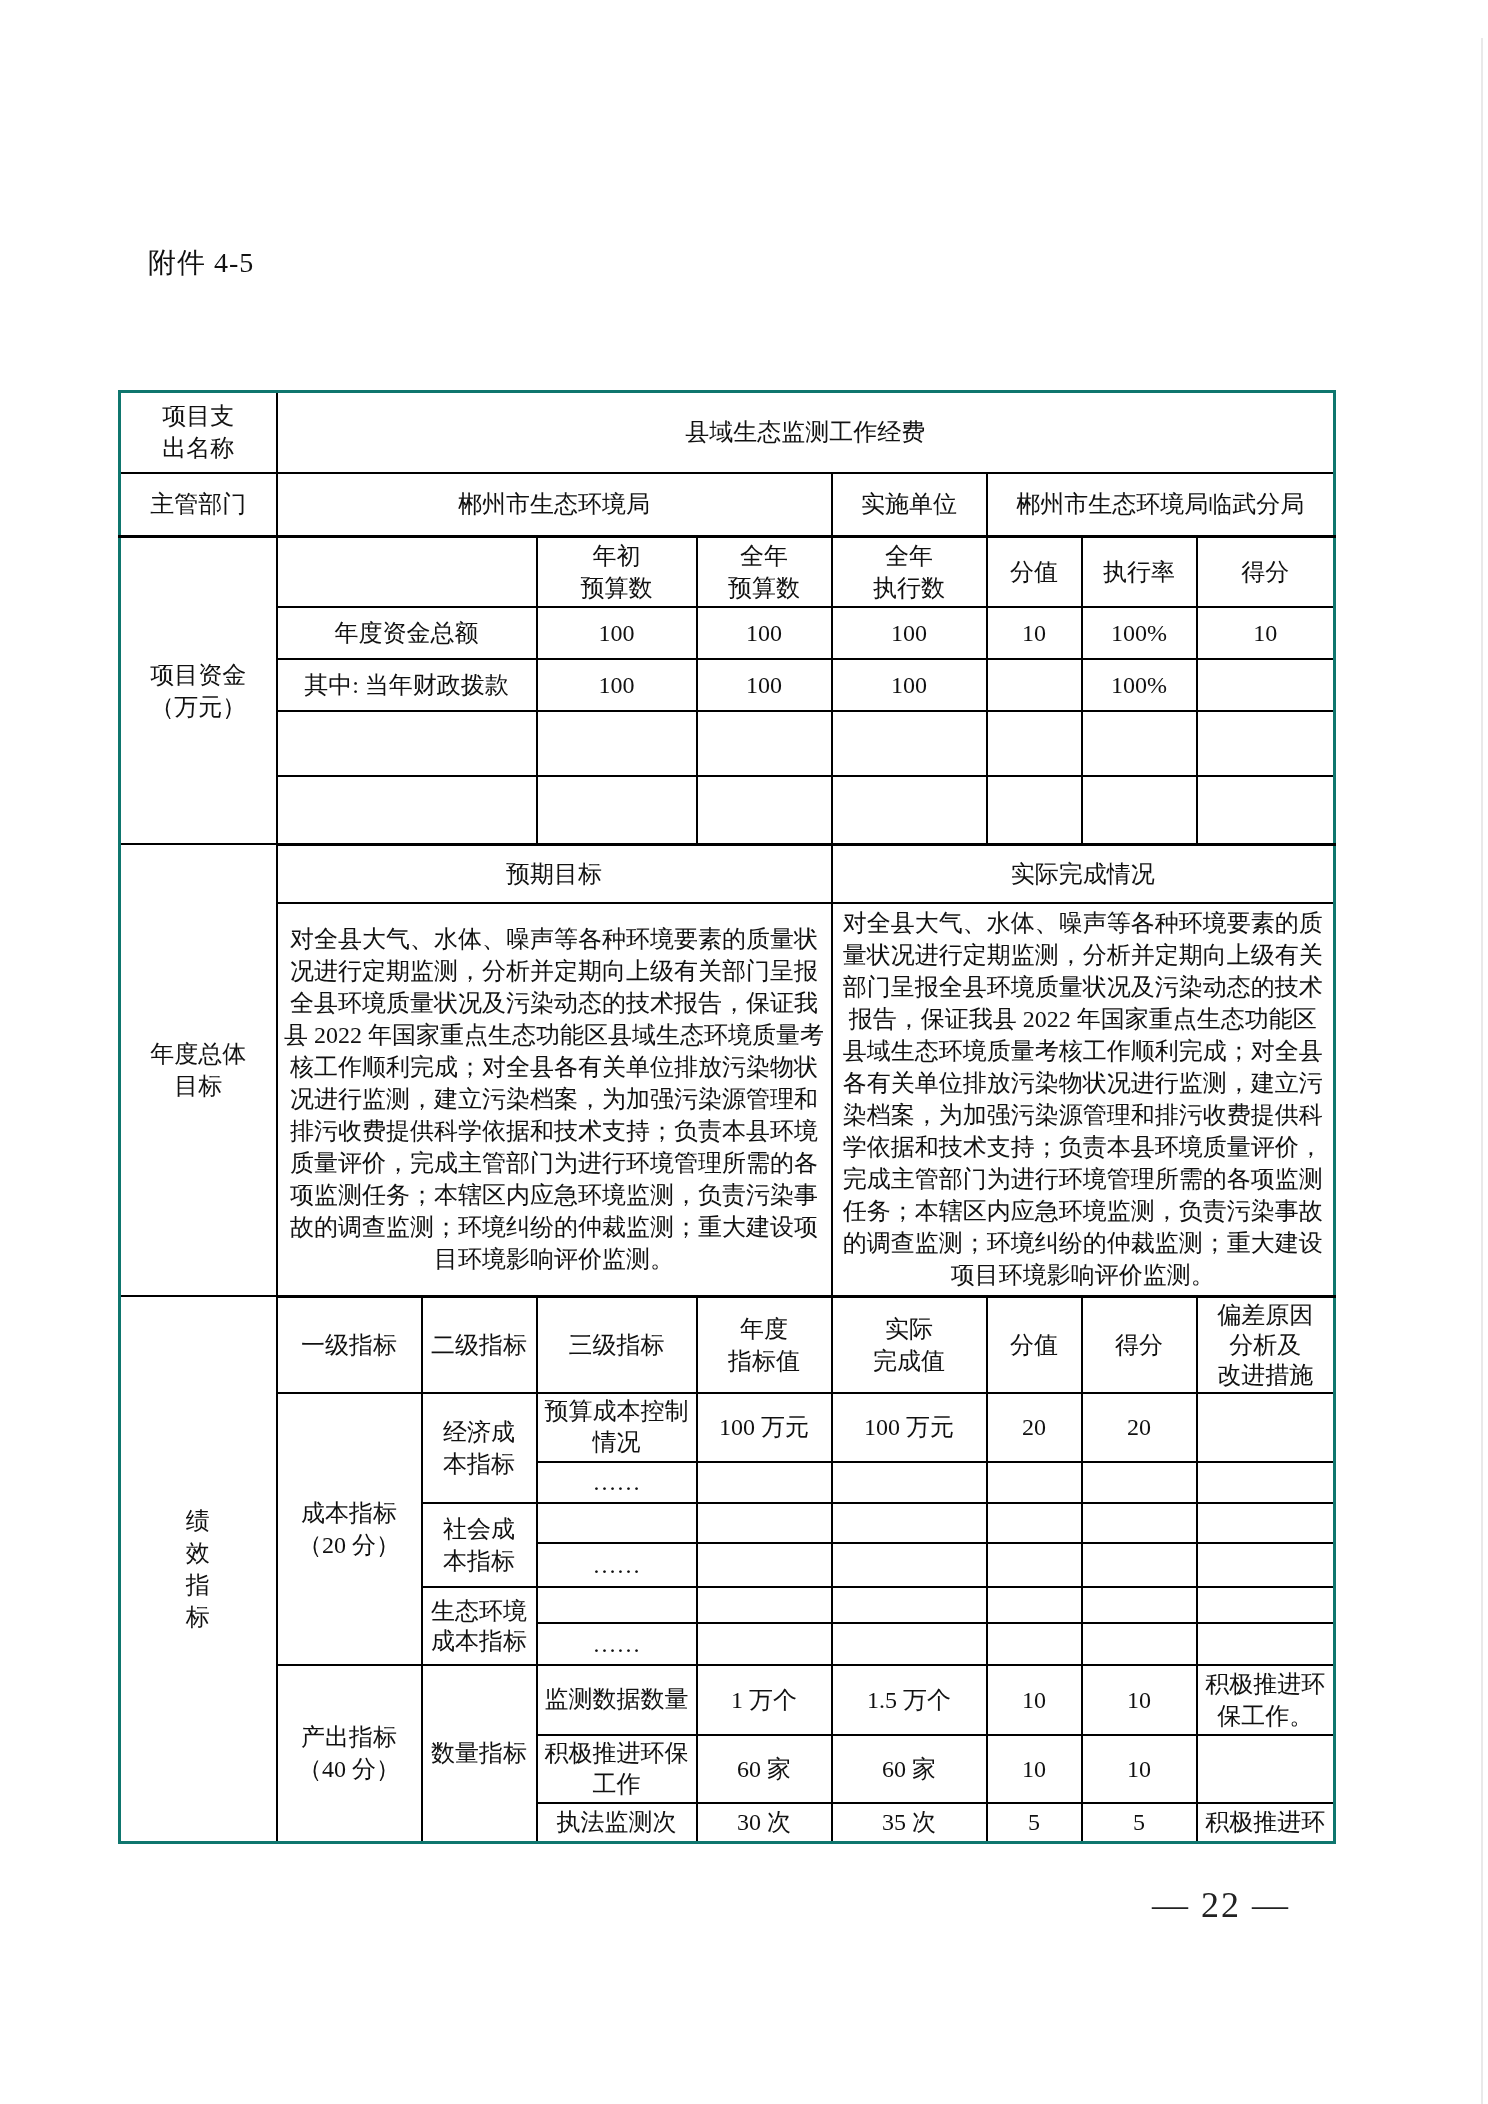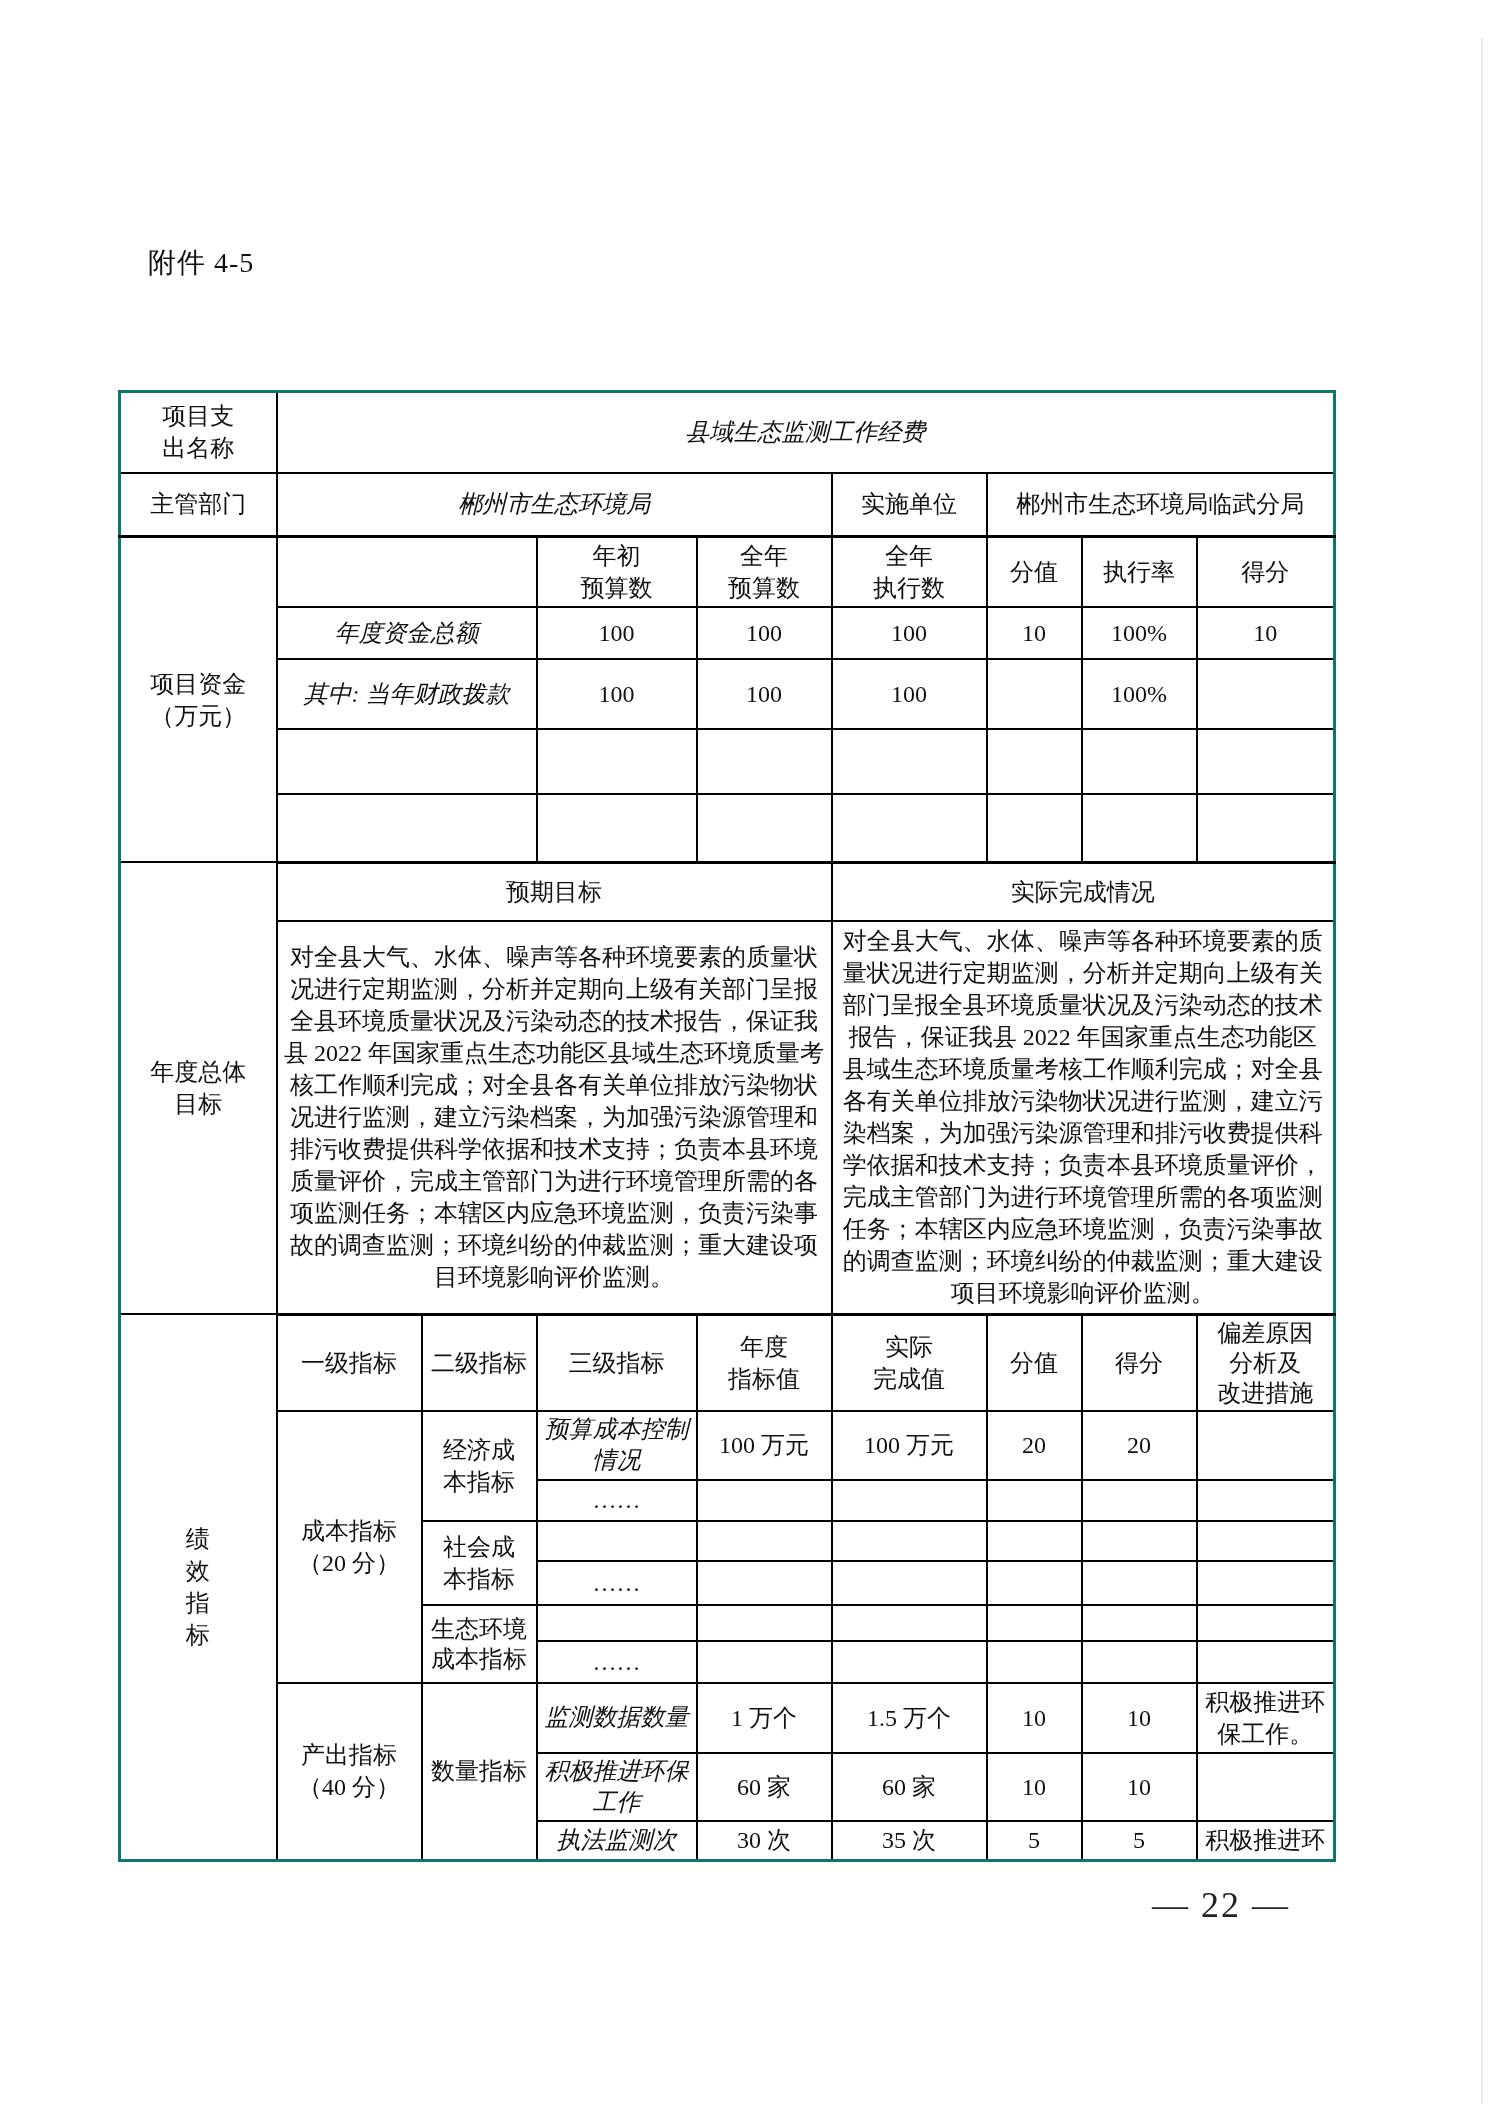--- a/index.html
+++ b/index.html
@@ -38,29 +38,29 @@
     border:2px solid #000;
     font-size:24px;
     text-align:center;
     vertical-align:middle;
     padding:2px 6px;
     overflow:hidden;
     line-height:32px;
   }
   
   tr.r1{height:81px} tr.r2{height:64px} tr.r3{height:63px} tr.r4{height:52px}
-  tr.r5{height:70px} tr.r6{height:65px} tr.r7{height:68px} tr.r8{height:59px}
+  tr.r5{height:52px} tr.r6{height:65px} tr.r7{height:68px} tr.r8{height:59px}
   tr.r9{height:393px} tr.r10{height:93px} tr.r11{height:69px} tr.r12{height:41px}
   tr.r13{height:40px} tr.r14{height:44px} tr.r15{height:36px} tr.r16{height:42px}
   tr.r17{height:68px} tr.r18{height:67px} tr.r19{height:40px}
 
   tr.heavy td { border-bottom-width:3px; }
 
   td.pre { white-space:pre-line; }
-  td.name { text-align:left; padding-left:12px;font-style:italic; }
+  td.name { text-align:left; padding-left:12px; }
   td.para {
     text-align:justify; vertical-align:top;
     padding:8px 10px; line-height:32px;
   }
   td.dots { text-align:left; vertical-align:bottom; padding-left:12px; padding-bottom:2px; }
   td.dev  { text-align:left; vertical-align:middle; padding:2px 4px 2px 8px; line-height:31px; }
   td.vlabel { line-height:42px; letter-spacing:1px; }
 </style>
 </head>
 <body>

